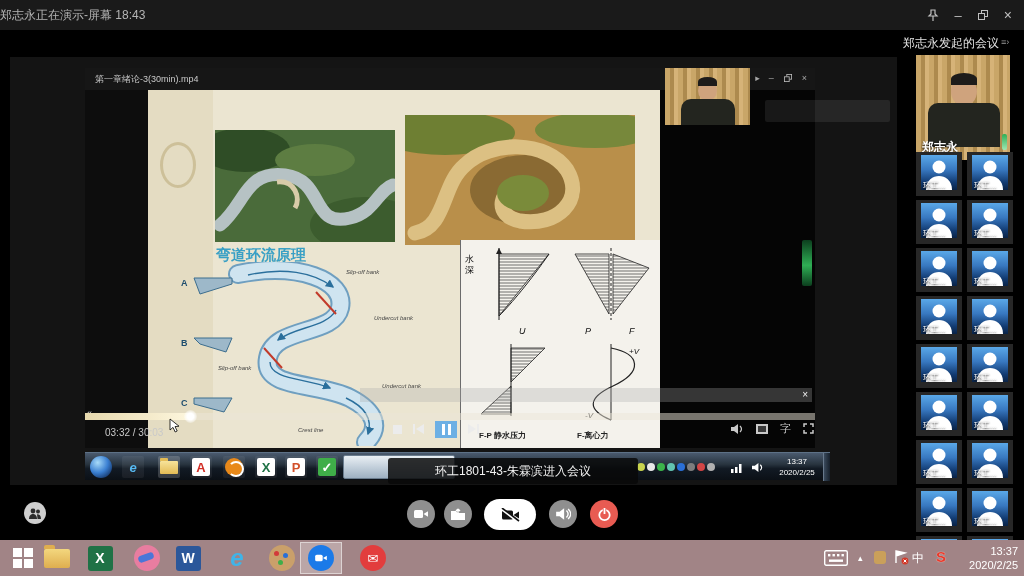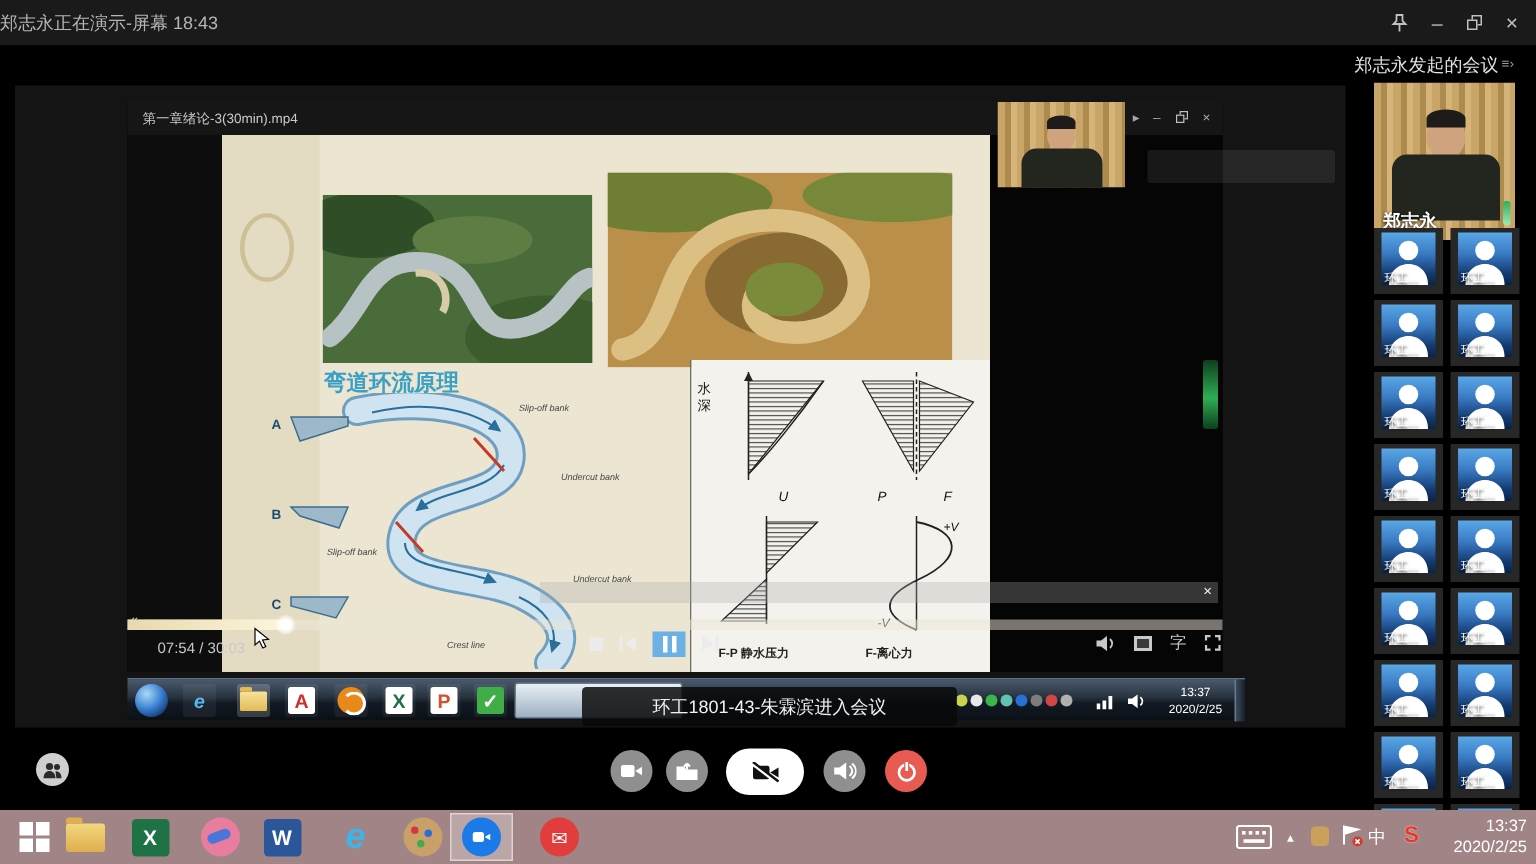--- a/index.html
+++ b/index.html
@@ -278,21 +278,21 @@
     <div class="notifband">
       <span class="notif-x">×</span>
     </div>
     <div class="greenpill"></div>
 
     <span class="rewind">«</span>
     <div class="progress">
       <div class="prog-fill"></div>
       <div class="prog-dot"></div>
     </div>
-    <span class="p-time">07:54 / 30:03</span>
+    <span class="p-time">03:32 / 30:03</span>
     <div class="p-center">
       <span class="sq"></span>
       <span style="display:flex;align-items:center;gap:1px">
           <span class="bar"></span>
           <span class="tri-l"></span>
         </span>
       <span class="pausebox">
           <span class="pbar"></span>
           <span class="pbar"></span>
         </span>

